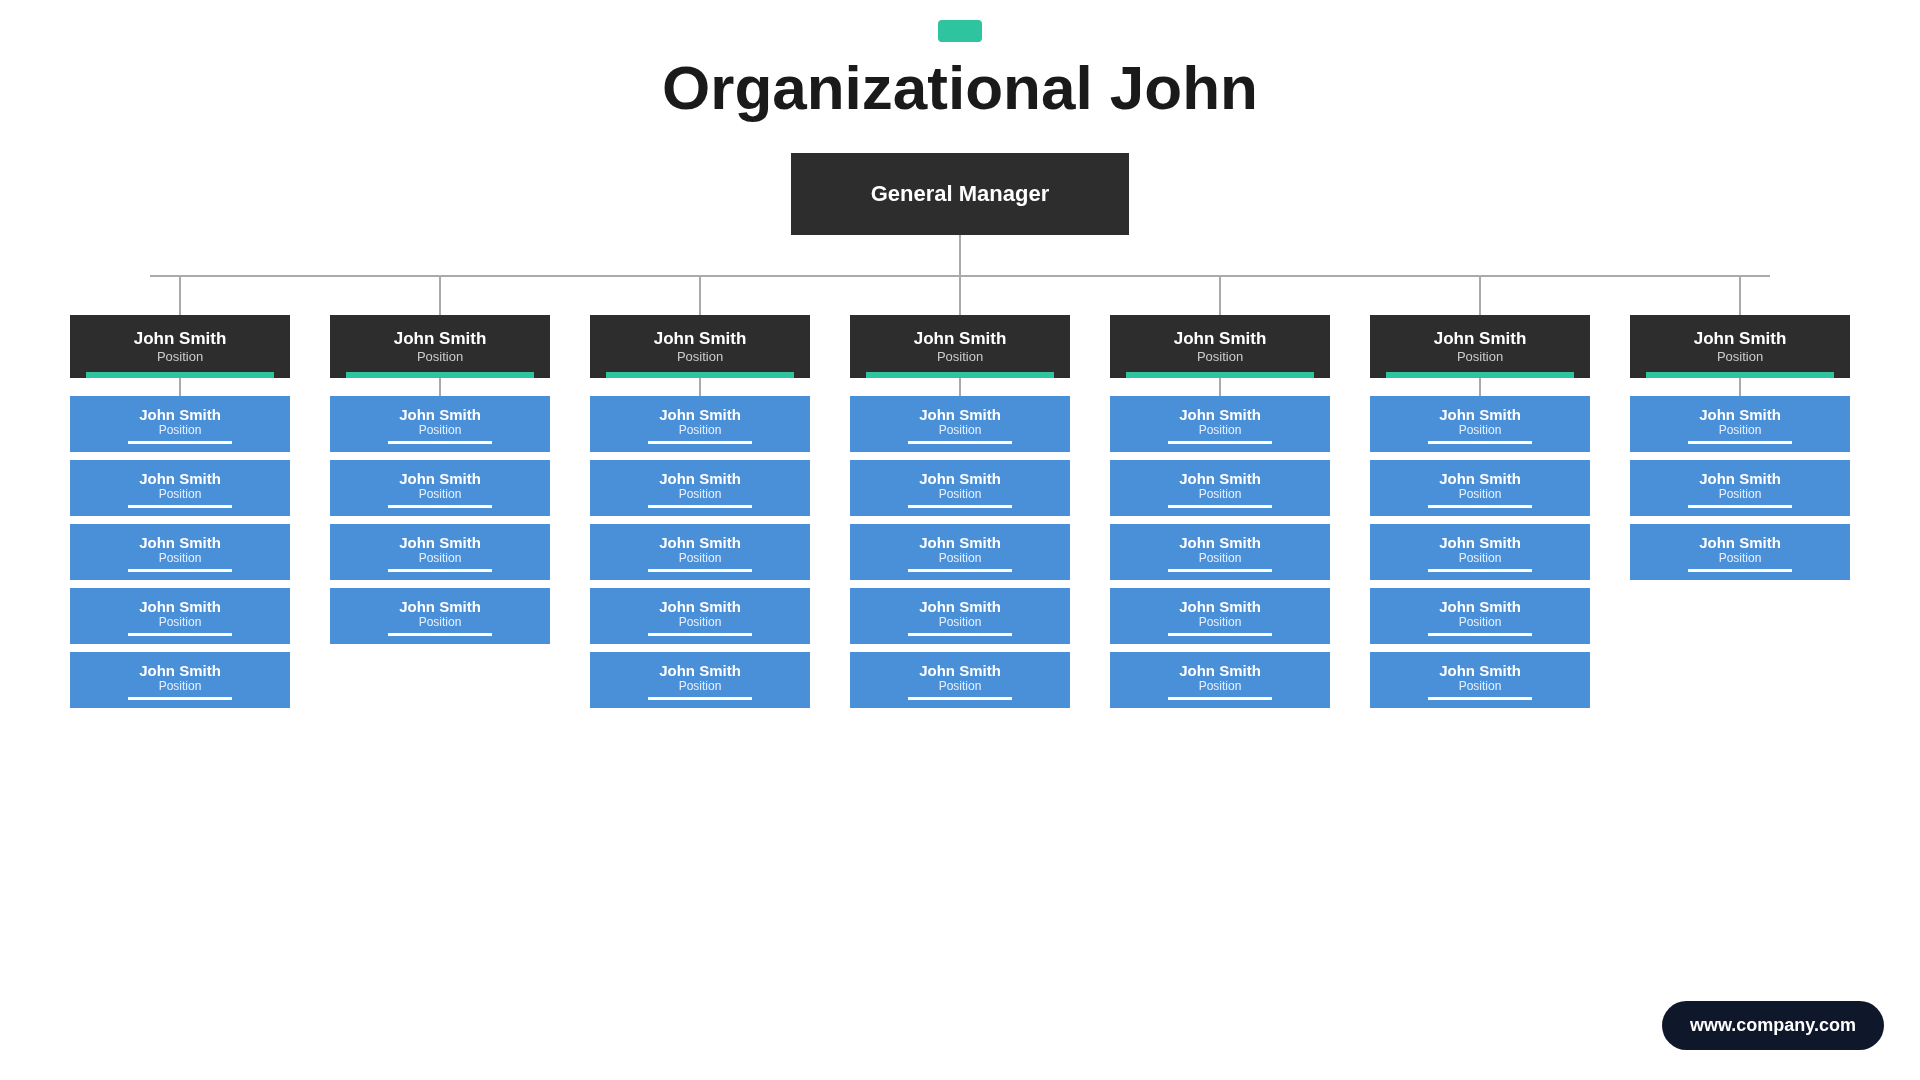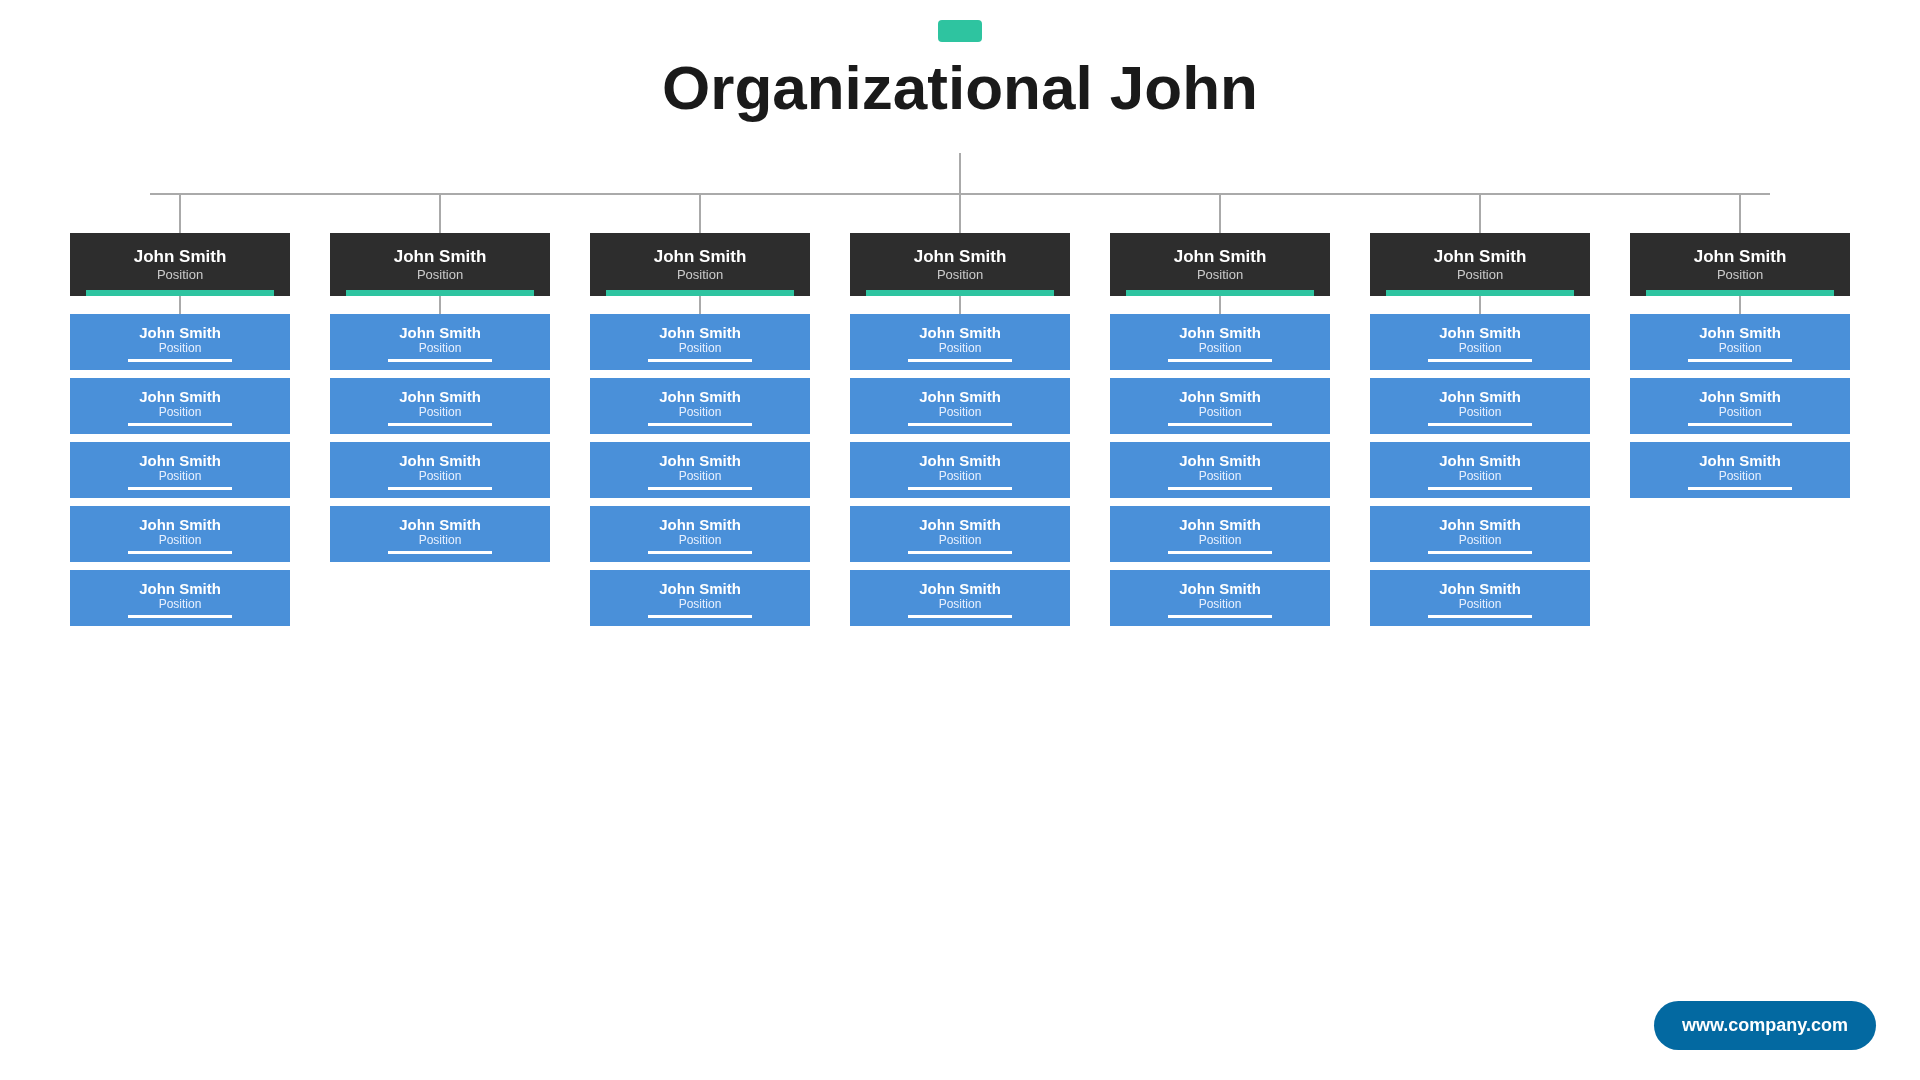--- a/index.html
+++ b/index.html
@@ -60,22 +60,22 @@
       justify-content: center;
       gap: 24px;
       position: relative;
       margin-top: 0;
     }
 
     
     .footer-badge {
       position: absolute;
       bottom: 30px;
-      right: 44px;
-      background: #0369a1;
+      right: 36px;
+      background: #0f172a;
       color: #fff;
       font-size: 18px;
       font-weight: 700;
       padding: 14px 28px;
       border-radius: 30px;
     }
 
     
     .top-accent {
       width: 44px;
@@ -88,20 +88,23 @@
 </head>
 <body>
 
 <div class="page-container">
 
   <div class="top-accent"></div>
 
   <h1 class="page-title">Organizational John</h1>
 
   <div class="gm-area">
+    <div class="gm-box">
+      <span>General Manager</span>
+    </div>
     <div class="vertical-line-top"></div>
   </div>
 
   <div style="width:88%; position:relative;">
     <div style="width:100%; height:2px; background:#aaa;"></div>
     <div class="level1-wrapper" id="level1-row">
 
     <div style="display: flex; flex-direction: column; align-items: center; width: 220px; margin: 0px 8px;">
           <div style="width: 2px; height: 38px; background: rgb(170, 170, 170);"></div>
           <div style="background: rgb(45, 45, 45); color: rgb(255, 255, 255); width: 220px; padding: 14px 16px 0px; text-align: center;">

